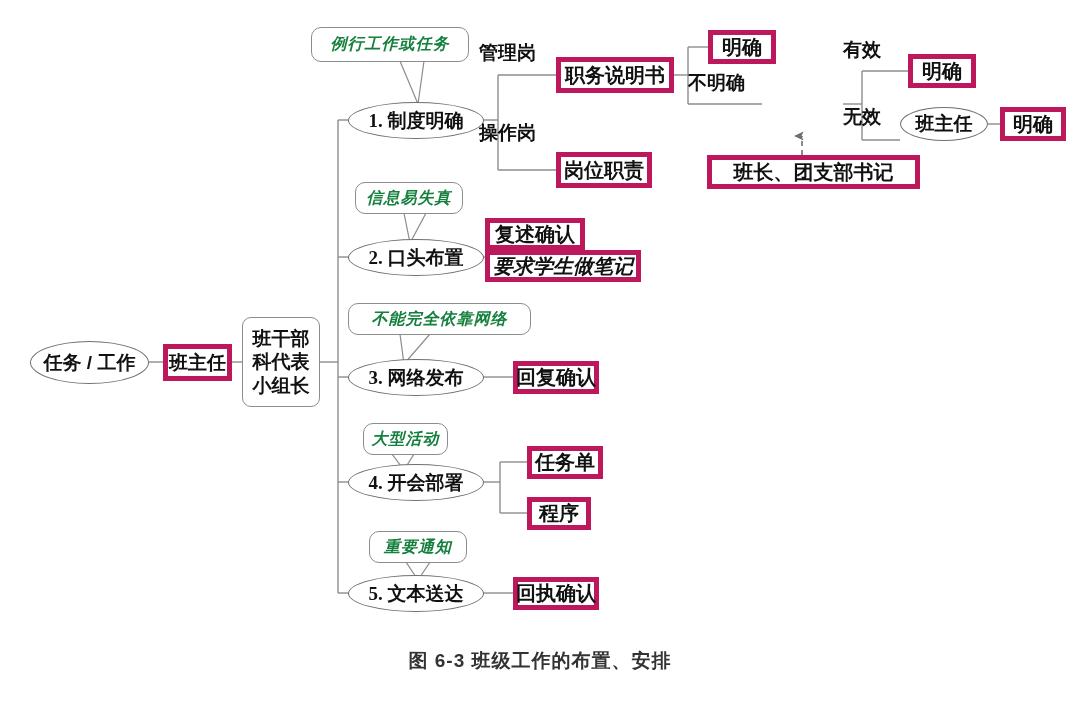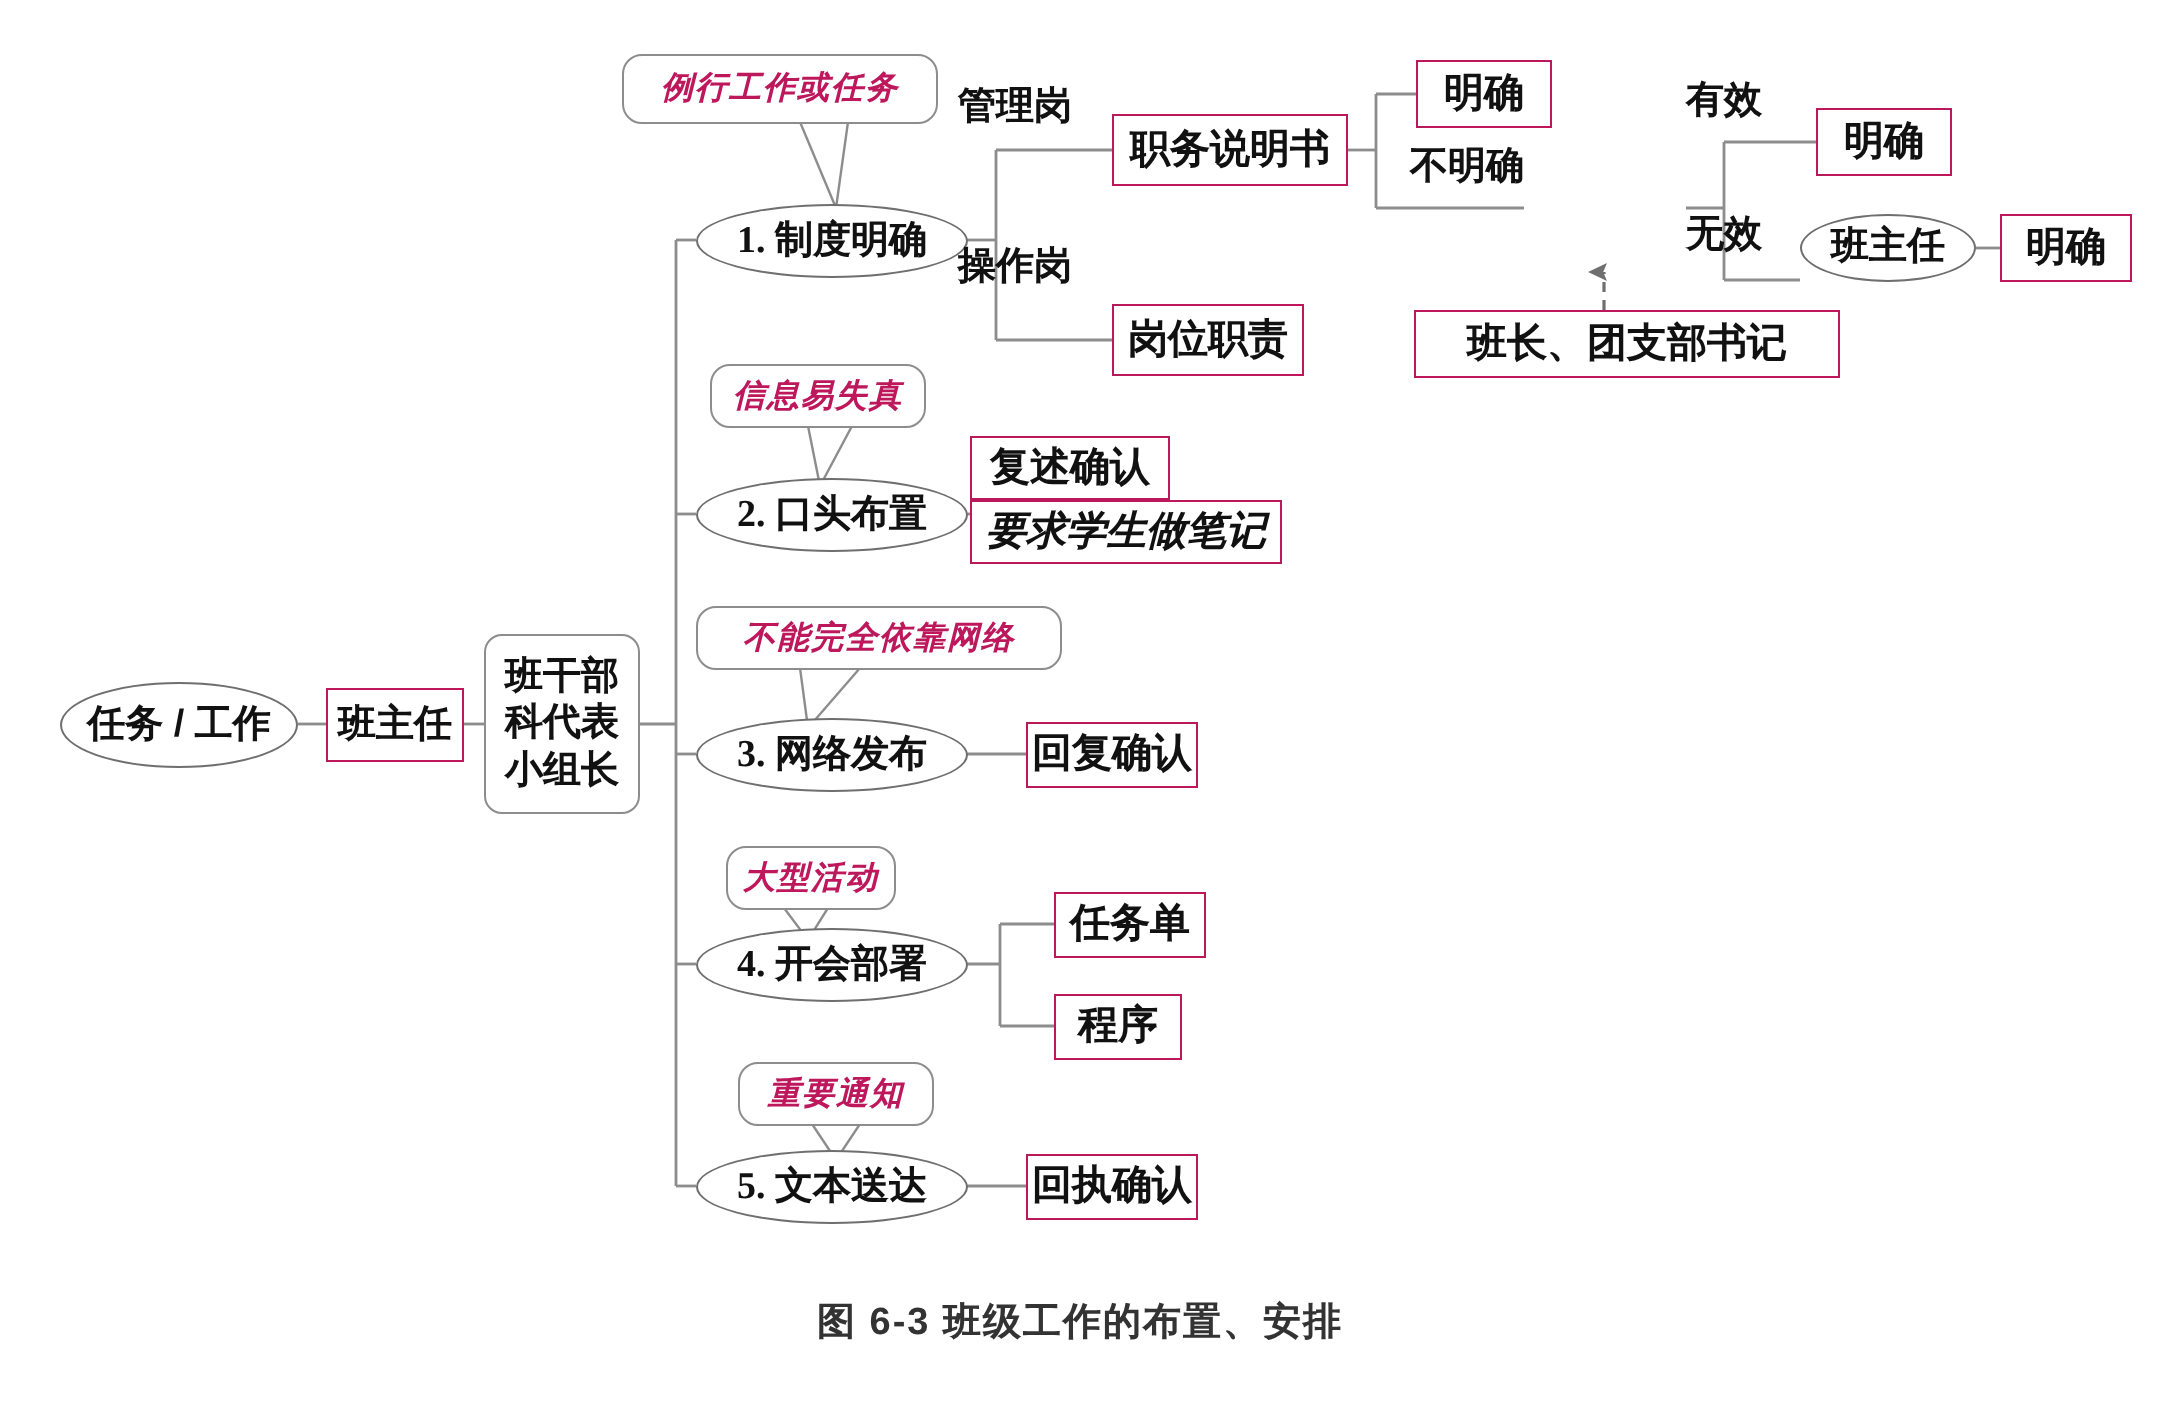--- a/index.html
+++ b/index.html
@@ -36,21 +36,21 @@
     display: flex;
     align-items: center;
     justify-content: center;
     text-align: center;
     background: #ffffff;
     color: #111111;
     line-height: 1.15;
     white-space: nowrap;
   }
   .rect {
-    border: 1px solid #be185d;
+    border: 5px solid #be185d;
   }
   .rect-round {
     border: 1px solid #8d8d8d;
     border-radius: 9px;
   }
   .ellipse {
     border: 1px solid #6f6f6f;
     border-radius: 50%;
   }
 
@@ -80,21 +80,21 @@
     border: 1px solid #8d8d8d;
     border-radius: 10px;
     background: #ffffff;
     display: flex;
     align-items: center;
     justify-content: center;
     font-family: "Liberation Serif", "DejaVu Serif", serif;
     font-weight: 700;
     font-style: italic;
     letter-spacing: 1px;
-    color: #be185d;
+    color: #15803d;
     white-space: nowrap;
   }
 
   
   .diamond-wrap {
     position: absolute;
   }
   .diamond-label {
     position: absolute;
     left: 0; top: 0;
@@ -246,21 +246,21 @@
   <div class="edge-label" style="left:479px; top:40px; font-size:19px;">管理岗</div>
 
   <div class="node rect t-song" style="left:556px; top:57px; width:118px; height:36px; font-size:20px;">职务说明书</div>
 
   <div class="edge-label" style="left:479px; top:120px; font-size:19px;">操作岗</div>
 
   <div class="node rect t-song" style="left:556px; top:152px; width:96px; height:36px; font-size:20px;">岗位职责</div>
 
   <div class="node rect t-song" style="left:708px; top:30px; width:68px; height:34px; font-size:20px;">明确</div>
 
-  <div class="edge-label" style="left:688px; top:70px; font-size:19px;padding-left:17px;">不明确</div>
+  <div class="edge-label" style="left:688px; top:70px; font-size:19px;">不明确</div>
 
 
   <div class="edge-label" style="left:843px; top:37px; font-size:19px;">有效</div>
 
   <div class="node rect t-song" style="left:908px; top:54px; width:68px; height:34px; font-size:20px;">明确</div>
 
   <div class="edge-label" style="left:843px; top:104px; font-size:19px;">无效</div>
 
   <div class="node ellipse t-song" style="left:900px; top:107px; width:88px; height:34px; font-size:19px;">班主任</div>
 

